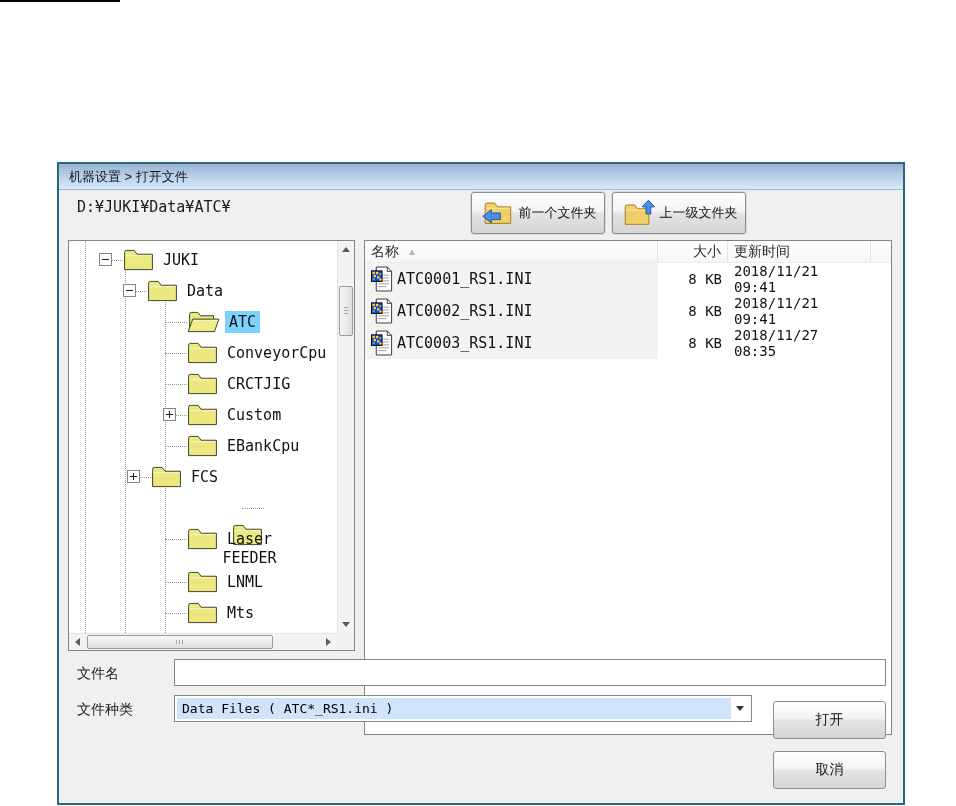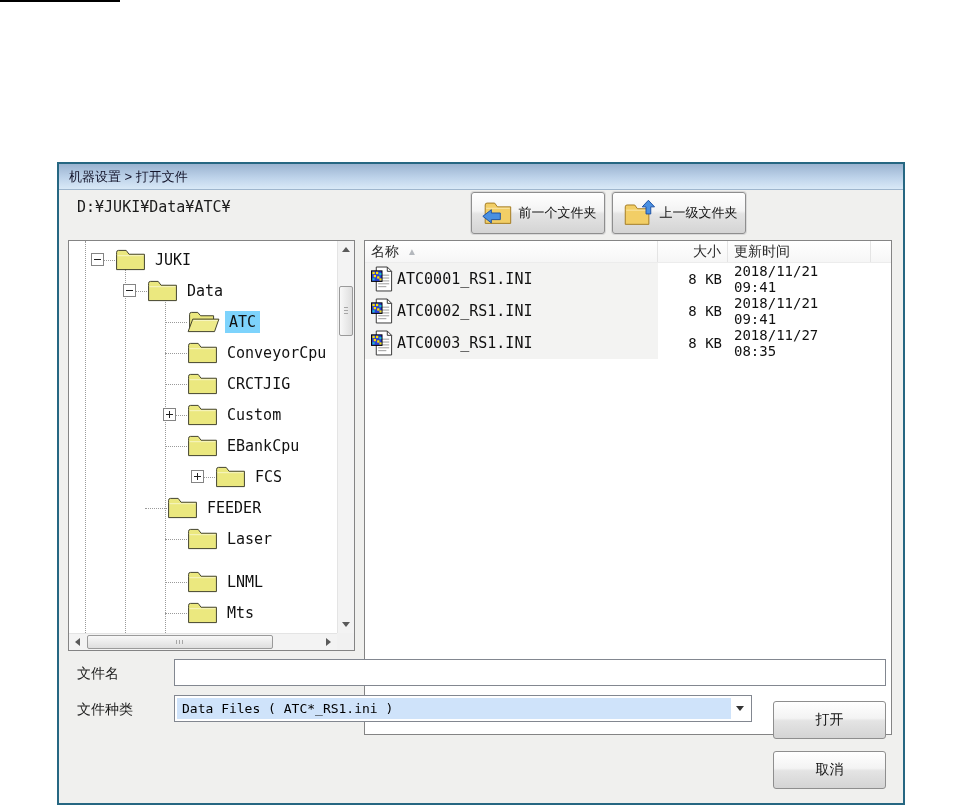--- a/index.html
+++ b/index.html
@@ -142,21 +142,21 @@
     </svg>
     <span>上一级文件夹</span>
   </button>
 
   <div class="tree-panel">
     <div class="tree-content">
       <div class="guide g1"></div>
       <div class="guide g2"></div>
       <div class="guide g3"></div>
       <div id="tree-items">
-  <div class="tree-row exp-minus" style="padding-left: 12px;">
+  <div class="tree-row exp-minus" style="padding-left: 20px;">
     <span class="connector">
       <span class="stub"></span>
       <svg class="expander" width="13" height="13" viewBox="0 0 13 13">
         <rect x="0.5" y="0.5" width="12" height="12" fill="#ffffff" stroke="#848484"></rect>
         <line class="hline" x1="3" y1="6.5" x2="10" y2="6.5" stroke="#222222"></line>
         <line class="vline" x1="6.5" y1="3" x2="6.5" y2="10" stroke="#222222"></line>
       </svg>
     </span>
     <svg class="folder folder-closed" width="31" height="24" viewBox="0 0 32 25">
       <path d="M1.5 7 L1.5 22.5 L30.5 22.5 L30.5 6.5 L14.5 6.5 L11.5 2.5 L3.5 2.5 Q1.5 2.5 1.5 4.5 Z" fill="#ebe87f" stroke="#3c3c28"></path>
@@ -246,38 +246,38 @@
 
     </span>
     <svg class="folder folder-closed" width="31" height="24" viewBox="0 0 32 25">
       <path d="M1.5 7 L1.5 22.5 L30.5 22.5 L30.5 6.5 L14.5 6.5 L11.5 2.5 L3.5 2.5 Q1.5 2.5 1.5 4.5 Z" fill="#ebe87f" stroke="#3c3c28"></path>
       <line x1="2.5" y1="8" x2="29.5" y2="8" stroke="#f8f7c8"></line>
     </svg>
 
     <span class="tree-label">EBankCpu</span>
   </div>
 
-  <div class="tree-row exp-plus" style="padding-left: 112px;">
+  <div class="tree-row exp-plus" style="padding-left: 48px;">
     <span class="connector">
       <span class="stub"></span>
       <svg class="expander" width="13" height="13" viewBox="0 0 13 13">
         <rect x="0.5" y="0.5" width="12" height="12" fill="#ffffff" stroke="#848484"></rect>
         <line class="hline" x1="3" y1="6.5" x2="10" y2="6.5" stroke="#222222"></line>
         <line class="vline" x1="6.5" y1="3" x2="6.5" y2="10" stroke="#222222"></line>
       </svg>
     </span>
     <svg class="folder folder-closed" width="31" height="24" viewBox="0 0 32 25">
       <path d="M1.5 7 L1.5 22.5 L30.5 22.5 L30.5 6.5 L14.5 6.5 L11.5 2.5 L3.5 2.5 Q1.5 2.5 1.5 4.5 Z" fill="#ebe87f" stroke="#3c3c28"></path>
       <line x1="2.5" y1="8" x2="29.5" y2="8" stroke="#f8f7c8"></line>
     </svg>
 
     <span class="tree-label">FCS</span>
   </div>
 
-  <div class="tree-row exp-none" style="padding-left: 64px;">
+  <div class="tree-row exp-none" style="padding-left: 88px; flex-direction: column;">
     <span class="connector">
       <span class="stub"></span>
 
     </span>
     <svg class="folder folder-closed" width="31" height="24" viewBox="0 0 32 25">
       <path d="M1.5 7 L1.5 22.5 L30.5 22.5 L30.5 6.5 L14.5 6.5 L11.5 2.5 L3.5 2.5 Q1.5 2.5 1.5 4.5 Z" fill="#ebe87f" stroke="#3c3c28"></path>
       <line x1="2.5" y1="8" x2="29.5" y2="8" stroke="#f8f7c8"></line>
     </svg>
 
     <span class="tree-label">FEEDER</span>

